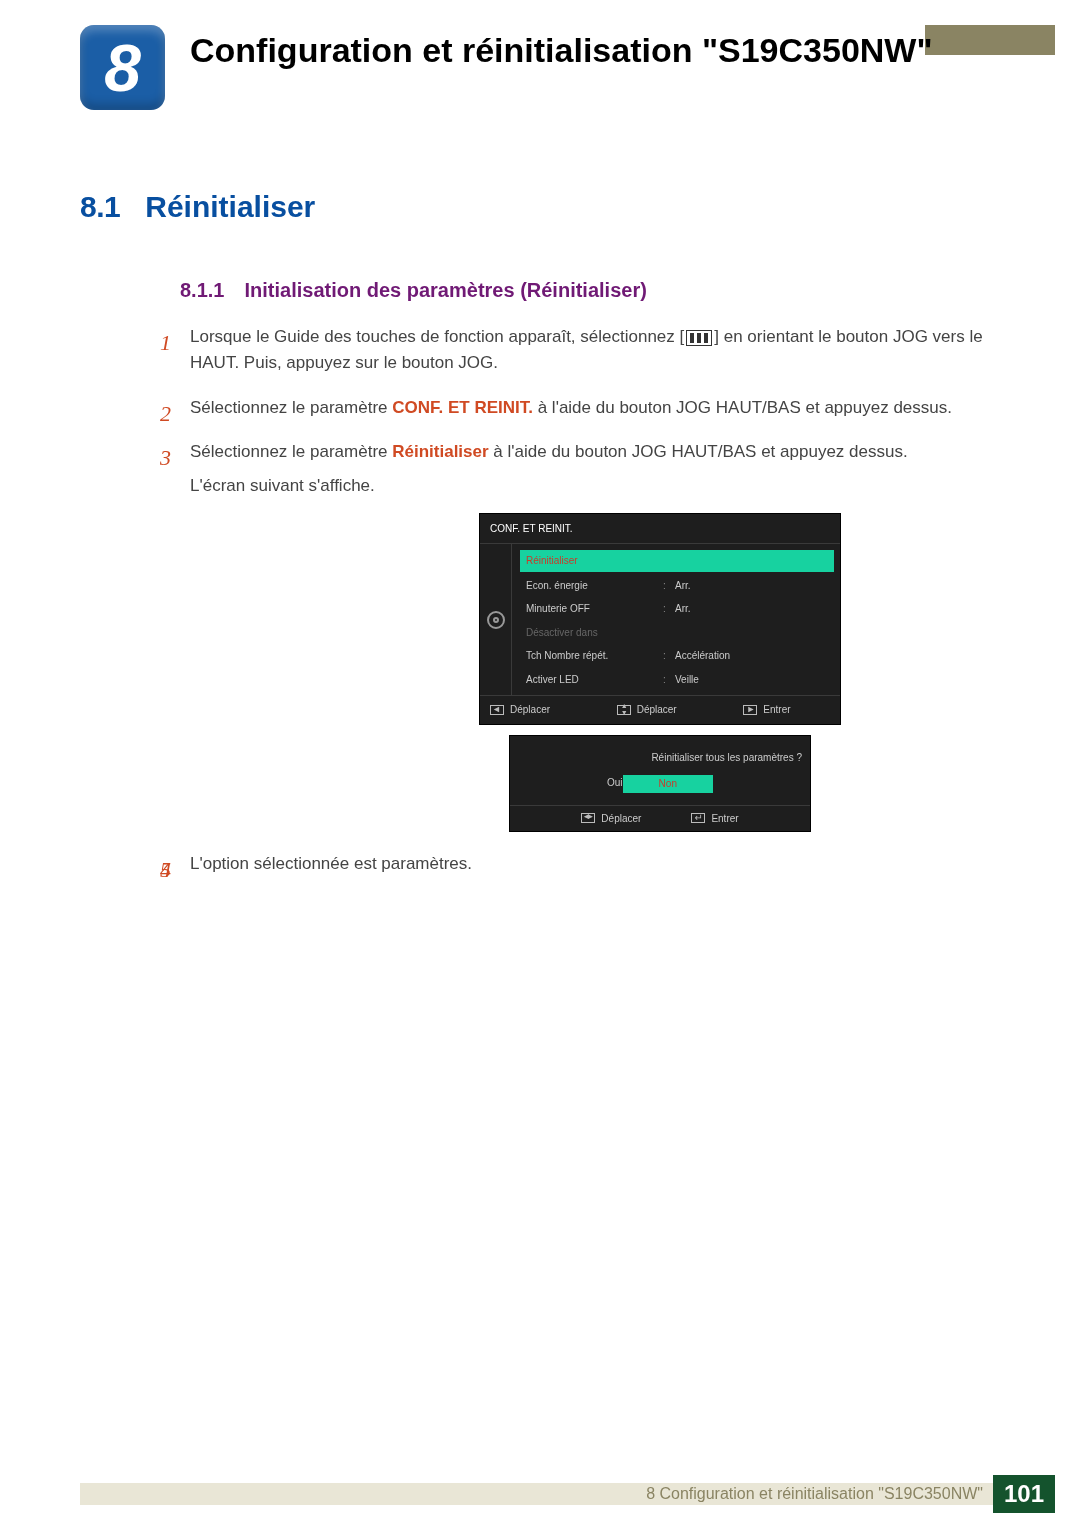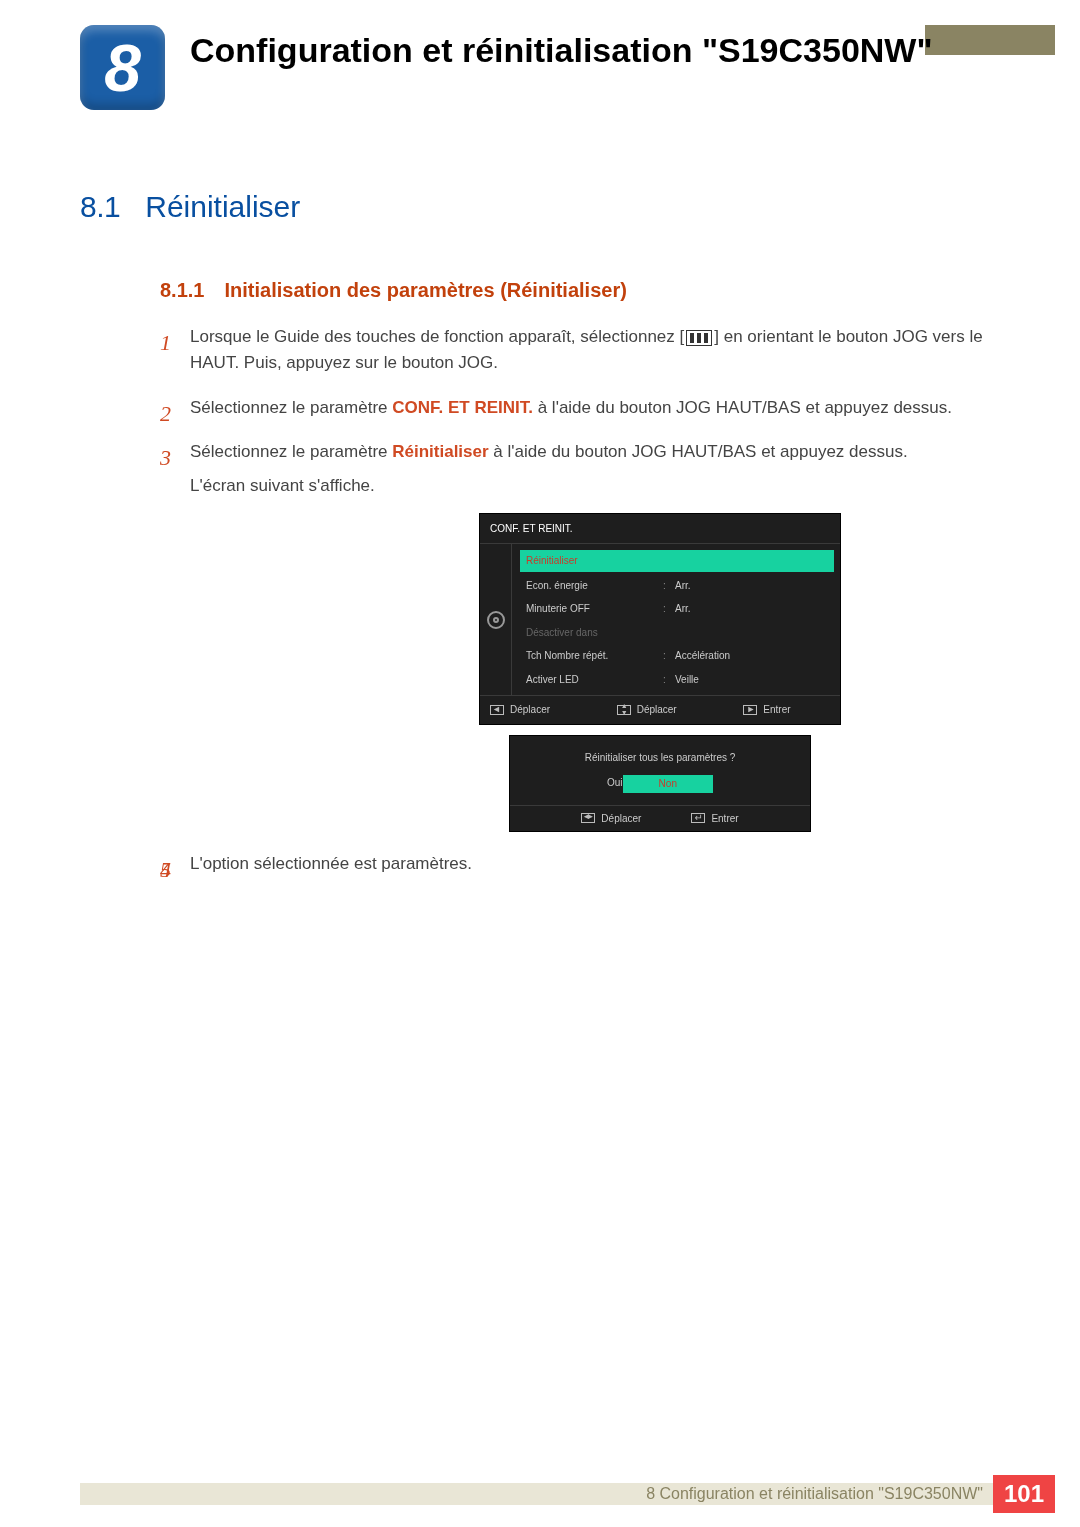--- a/index.html
+++ b/index.html
@@ -53,34 +53,34 @@
   }
   .section {
     position: absolute;
     top: 190px;
     left: 80px;
     width: 920px;
   }
   .h2 {
     color: #084fa0;
     font-size: 30px;
-    font-weight: normal;
+    font-weight: bold;
     margin-bottom: 55px;
   }
   .h2 .num { margin-right: 25px; letter-spacing: -0.5px; }
   .intro {
     font-size: 17px;
     color: #444;
     margin: 0 0 48px 80px;
   }
   .h3 {
-    color: #c2410c;
+    color: #701a75;
     font-size: 20px;
     font-weight: bold;
-    margin: 0 0 22px 80px;
+    margin: 0 0 22px 100px;
   }
   .h3 .num { margin-right: 20px; }
   ol.steps {
     list-style: none;
     margin-left: 80px;
   }
   ol.steps > li {
     position: relative;
     padding-left: 30px;
     margin-bottom: 18px;
@@ -184,21 +184,21 @@
   .foot-icon.updown::after{content:'▼';position:absolute;left:3px;top:2px;font-size:7px;color:#bbb;}
 
   .confirm {
     width: 300px;
     background: #1e1e1e;
     margin: 12px auto 0 30px;
     box-shadow: 0 0 0 1px #000;
     color:#ccc;
     font-size:10px;
   }
-  .confirm-q { text-align:center; padding: 14px 8px 10px; }
+  .confirm-q { text-align:right; padding: 14px 8px 10px; }
   .confirm-opts { display:flex; justify-content:center; padding-bottom:12px; }
   .confirm-opts .no { background:#17d2a0; color:#c93b2a; padding:1px 36px; }
   .confirm-foot {
     display:flex; justify-content:center; gap:50px;
     padding:5px 10px; border-top:1px solid #3a3a3a;
   }
   .confirm-foot .grp{display:flex;align-items:center;gap:6px;}
 
   .footer {
     position: absolute;
@@ -210,21 +210,21 @@
     display: flex;
     align-items: center;
     justify-content: flex-end;
   }
   .footer-text {
     color: #8a8463;
     font-size: 16px;
     margin-right: 10px;
   }
   .footer-page {
-    background: #ef4444;
+    background: #14532d;
     color: #fff;
     height: 38px;
     width: 62px;
     display:flex;align-items:center;justify-content:center;
     font-size: 24px;
     font-weight:bold;
   }
 </style>
 </head>
 <body>

